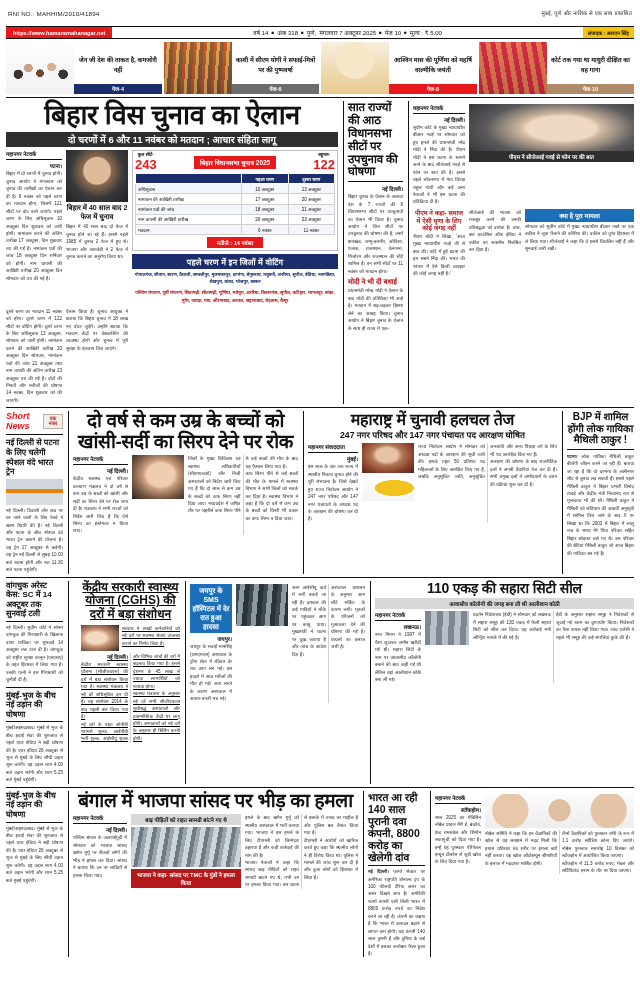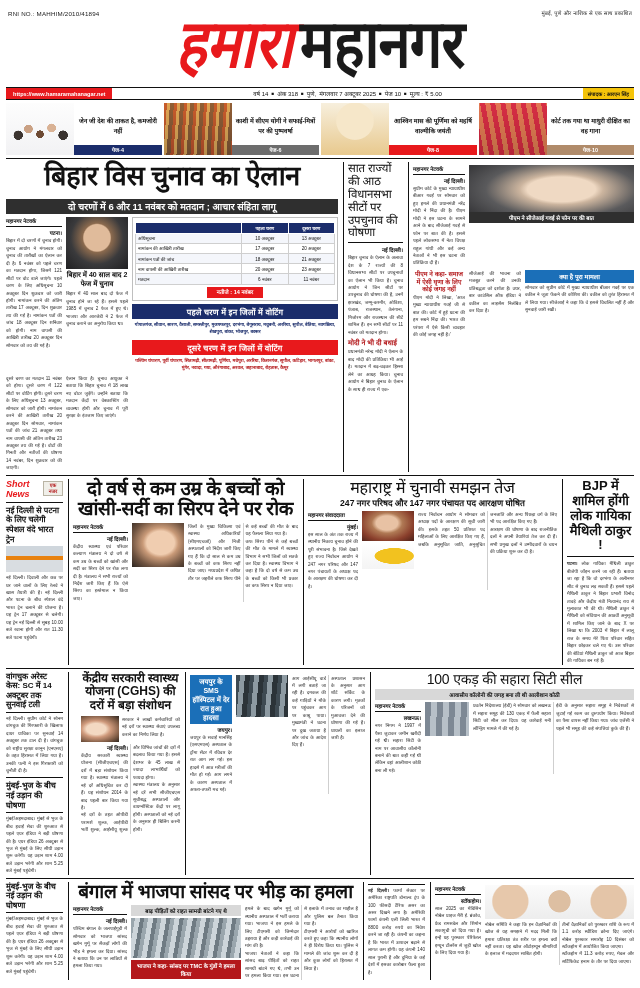--- a/index.html
+++ b/index.html
@@ -83,21 +83,21 @@
 
   
   .hr-thin { border-top:.7px solid #111; margin:3px 0; }
   .hr-thick{ border-top:1.6px solid #111; margin:3px 0; }
   .vr { border-left:.7px solid #111; }
 
   
   .hl-xl { font-family:"Liberation Sans", sans-serif; font-weight:bold; color:#111;
            font-size:27px; line-height:1.06; letter-spacing:-.4px; text-align:center; }
   .hl-lg { font-weight:bold; color:#111; font-size:20px; line-height:1.08; text-align:center; letter-spacing:-.3px;}
-  .hl-md { font-weight:normal; color:#111; font-size:15px; line-height:1.12; text-align:center; letter-spacing:-.2px;}
+  .hl-md { font-weight:bold; color:#111; font-size:15px; line-height:1.12; text-align:center; letter-spacing:-.2px;}
   .hl-sm { font-weight:bold; color:#111; font-size:11px; line-height:1.15; text-align:center;}
   .hl-xs { font-weight:bold; color:#111; font-size:9px; line-height:1.2; }
   .sub-dark { background:#2f2f2f; color:#fff; font-size:9.5px; font-weight:bold;
               text-align:center; padding:2px 4px; line-height:1.25; }
   .sub-plain { font-size:8.6px; font-weight:bold; color:#111; text-align:center; line-height:1.3; }
   .byline { font-size:5.4px; font-weight:bold; color:#111; }
   .byline-r { font-size:5.4px; font-weight:bold; color:#111; text-align:right; }
   .bodytext { font-size:4.6px; line-height:1.62; color:#2a2a2a; text-align:justify;
               -webkit-hyphens:auto; hyphens:auto; word-spacing:.3px; }
   .dateline { font-weight:bold; }
@@ -154,23 +154,20 @@
 </head>
 <body>
 
 <div class="page">
 
   <div class="rni-bar">
     <span>RNI NO.: MAHHIM/2010/41894</span>
     <span class="rni-right">मुंबई, पुणे और नाशिक से एक साथ प्रकाशित</span>
   </div>
 
-  <div class="masthead">
-    <span class="mast-1">हमारा</span><span class="mast-2">महानगर</span>
-  </div>
 
   <div class="info-strip">
     <div class="site-url">https://www.hamaramahanagar.net</div>
     <div class="issue-line">
       <span>वर्ष 14</span>
       <i>■</i>
       <span>अंक 318</span>
       <i>■</i>
       <span>पुणे,</span>
       <span>मंगलवार 7 अक्टूबर 2025</span>
@@ -212,41 +209,52 @@
       <div class="pg-tag" style="background:#b08b6a">पेज-10</div>
     </div>
   </div>
 
   <div class="hr-thick"></div>
 
   <div class="grid-main">
 
     <div class="colbox" style="width:332px;">
       <div class="hl-xl">बिहार विस चुनाव का ऐलान</div>
-      <div class="sub-dark" style="margin-top:8px;">दो चरणों में 6 और 11 नवंबर को मतदान ; आचार संहिता लागू</div>
+      <div class="sub-dark" style="margin-top:2px;">दो चरणों में 6 और 11 नवंबर को मतदान ; आचार संहिता लागू</div>
 
       <div style="display:flex; gap:4px; margin-top:3px;">
 
         <div style="width:56px;">
           <div class="byline">महानगर नेटवर्क</div>
           <div class="hr-thin" style="margin:1px 0 2px 0;"></div>
           <div class="byline-r">पटना।</div>
           <div class="bodytext">बिहार में दो चरणों में चुनाव होगी। चुनाव आयोग ने मंगलवार को चुनाव की तारीखों का ऐलान कर दी है। 6 नवंबर को पहले चरण का मतदान होगा, जिसमें 121 सीटों पर वोट डाले जाएंगे। पहले चरण के लिए अधिसूचना 10 अक्टूबर दिन शुक्रवार को जारी होगी। नामांकन करने की अंतिम तारीख 17 अक्टूबर, दिन शुक्रवार तय की गई है। नामांकन पत्रों की जांच 18 अक्टूबर दिन शनिवार को होगी। नाम वापसी की आखिरी तारीख 20 अक्टूबर दिन सोमवार को तय की गई है।</div>
         </div>
 
         <div style="width:62px;">
           <div style="height:52px;">
               <div class="ph ph-face"></div>
             </div>
           <div class="hl-xs" style="text-align:center; margin-top:2px; font-size:7px;">बिहार में 40 साल बाद 2 फेज में चुनाव</div>
           <div class="bodytext" style="margin-top:2px;">बिहार में 40 साल बाद दो फेज में चुनाव होने जा रहे हैं। इससे पहले 1985 में चुनाव 2 फेज में हुए थे। भाजपा और आरजेडी ने 2 फेज में चुनाव कराने का अनुरोध किया था।</div>
         </div>
 
         <div style="flex:1;">
           <div class="infobox">
+            <div class="ib-top">
+              <div class="ib-seat">
+                <div class="lbl">कुल सीटें-</div>
+                <div class="num">243</div>
+              </div>
+              <div class="ib-title">बिहार विधानसभा चुनाव 2025</div>
+              <div class="ib-seat">
+                <div class="lbl">बहुमत-</div>
+                <div class="num">122</div>
+              </div>
+            </div>
             <table class="sched">
               <tbody>
                   <tr>
                 <th class="blank"></th>
                 <th>पहला चरण</th>
                 <th>दूसरा चरण</th>
               </tr>
               <tr>
                 <td>अधिसूचना</td>
                 <td class="r">10 अक्टूबर</td>
@@ -274,21 +282,20 @@
               </tr>
             </tbody>
               </table>
             <div class="result-bar">
               <span>नतीजे : 14 नवंबर</span>
             </div>
           </div>
 
           <div class="banner-blue">पहले चरण में इन जिलों में वोटिंग</div>
           <div class="dist-list">गोपालगंज, सीवान, सारण, वैशाली, समस्तीपुर, मुजफ्फरपुर, दरभंगा, बेगूसराय, मधुबनी, अररिया, सुपौल, बेतिया, नवगछिया, शेखपुरा, बांका, भोजपुर, बक्सर</div>
-          <div class="banner-red">दूसरे चरण में इन जिलों में वोटिंग</div>
           <div class="dist-list red">पश्चिम चंपारण, पूर्वी चंपारण, सितामढ़ी, सीतामढ़ी, पूर्णिया, मधेपुरा, अररिया, किशनगंज, सुपौल, कटिहार, भागलपुर, बांका, मुंगेर, नवादा, गया, औरंगाबाद, अरवल, जहानाबाद, रोहतास, कैमूर</div>
         </div>
       </div>
 
       <div style="display:flex; gap:4px; margin-top:2px;">
         <div style="width:56px;" class="bodytext">दूसरे चरण का मतदान 11 नवंबर को होगा। दूसरे चरण में 122 सीटों पर वोटिंग होगी। दूसरे चरण के लिए अधिसूचना 13 अक्टूबर, सोमवार को जारी होगी। नामांकन करने की आखिरी तारीख 20 अक्टूबर दिन सोमवार, नामांकन पत्रों की जांच 21 अक्टूबर तथा नाम वापसी की अंतिम तारीख 23 अक्टूबर तय की गई है। वोटों की गिनती और नतीजों की घोषणा 14 नवंबर, दिन शुक्रवार को की जाएगी।</div>
         <div style="width:62px;" class="bodytext">ऐलान किया है। चुनाव आयुक्त ने बताया कि बिहार चुनाव में 18 लाख नए वोटर जुड़ेंगे। उन्होंने बताया कि मतदान केंद्रों पर वेबकास्टिंग की व्यवस्था होगी और चुनाव में पूरी सुरक्षा के इंतजाम किए जाएंगे।</div>
         <div style="flex:1;"></div>
       </div>
     </div>
@@ -363,21 +370,21 @@
             </div>
         </div>
         <div style="flex:1;" class="cols2">
           <div class="bodytext">जिलों के मुख्य चिकित्सा एवं स्वास्थ्य अधिकारियों (सीएमएचओ) और निजी अस्पतालों को निर्देश जारी किए गए हैं कि दो साल से कम उम्र के बच्चों को कफ सिरप नहीं दिया जाए। मध्यप्रदेश में कथित तौर पर जहरीले कफ सिरप पीने से कई बच्चों की मौत के बाद यह फैसला लिया गया है।</div>
           <div class="bodytext">कफ सिरप पीने से कई बच्चों की मौत के मामले में स्वास्थ्य विभाग ने सभी जिलों को सतर्क कर दिया है। स्वास्थ्य विभाग ने कहा है कि दो वर्ष से कम उम्र के बच्चों को किसी भी प्रकार का कफ सिरप न दिया जाए।</div>
         </div>
       </div>
     </div>
 
     <div class="colbox vr" style="flex:1; padding-left:4px;">
-      <div class="hl-md" style="font-size:16px;">महाराष्ट्र में चुनावी समझन तेज</div>
+      <div class="hl-md" style="font-size:16px;">महाराष्ट्र में चुनावी हलचल तेज</div>
       <div class="sub-plain" style="margin-top:1px;">247 नगर परिषद और 147 नगर पंचायत पद आरक्षण घोषित</div>
       <div style="display:flex; gap:4px; margin-top:2px;">
         <div style="width:50px;">
           <div class="byline">महानगर संवाददाता</div>
           <div class="hr-thin" style="margin:1px 0 2px 0;"></div>
           <div class="byline-r">मुंबई।</div>
           <div class="bodytext">इस साल के अंत तक राज्य में स्थानीय निकाय चुनाव होने की पूरी संभावना है। जिसे देखते हुए राज्य निर्वाचन आयोग ने 247 नगर परिषद और 147 नगर पंचायतों के अध्यक्ष पद के आरक्षण की घोषणा कर दी है।</div>
         </div>
         <div style="width:52px;">
           <div style="height:30px;">
@@ -388,41 +395,41 @@
             </div>
         </div>
         <div style="flex:1;" class="cols2">
           <div class="bodytext">राज्य निर्वाचन आयोग ने सोमवार को अध्यक्ष पदों के आरक्षण की सूची जारी की। इसके तहत 50 प्रतिशत पद महिलाओं के लिए आरक्षित किए गए हैं, जबकि अनुसूचित जाति, अनुसूचित जनजाति और अन्य पिछड़ा वर्ग के लिए भी पद आरक्षित किए गए हैं।</div>
           <div class="bodytext">आरक्षण की घोषणा के बाद राजनीतिक दलों ने अपनी तैयारियां तेज कर दी हैं। सभी प्रमुख दलों ने उम्मीदवारों के चयन की प्रक्रिया शुरू कर दी है।</div>
         </div>
       </div>
     </div>
 
     <div class="colbox vr" style="width:72px; padding-left:4px;">
-      <div class="hl-sm" style="font-size:13px;">BJP में शामिल होंगी लोक गायिका मैथिली ठाकुर !</div>
+      <div class="hl-sm" style="font-size:10px;">BJP में शामिल होंगी लोक गायिका मैथिली ठाकुर !</div>
       <div class="hr-thin"></div>
       <div class="bodytext"><span class="dateline">पटना।</span> <span>लोक गायिका मैथिली ठाकुर बीजेपी जॉइन करने जा रही हैं। बताया जा रहा है कि वो दरभंगा के अलीनगर सीट से चुनाव लड़ सकती हैं। इससे पहले मैथिली ठाकुर ने बिहार प्रभारी विनोद तावड़े और केंद्रीय मंत्री नित्यानंद राय से मुलाकात भी की थी। मैथिली ठाकुर ने मैथिली को संविधान की आठवीं अनुसूची में शामिल किए जाने के बाद X पर लिखा था कि 2003 में बिहार में लालू राज के समय मेरे पिता परिवार सहित बिहार छोड़कर चले गए थे। उस परिवार की बेटियां मैथिली ठाकुर जो आज बिहार की गायिका बन गई हैं।</span></div>
     </div>
   </div>
 
   <div class="hr-thick"></div>
 
   <div class="grid-main">
 
     <div class="colbox" style="width:57px;">
       <div class="hl-xs" style="font-size:8px;">वांगचुक अरेस्ट केस: SC में 14 अक्टूबर तक सुनवाई टली</div>
       <div class="hr-thin" style="margin:2px 0;"></div>
       <div class="bodytext">नई दिल्ली। सुप्रीम कोर्ट ने सोनम वांगचुक की गिरफ्तारी के खिलाफ दायर याचिका पर सुनवाई 14 अक्टूबर तक टाल दी है। वांगचुक को राष्ट्रीय सुरक्षा कानून (एनएसए) के तहत हिरासत में लिया गया है। उनकी पत्नी ने इस गिरफ्तारी को चुनौती दी है।</div>
       <div class="hr-thin" style="margin:3px 0;"></div>
       <div class="hl-xs" style="font-size:8px;">मुंबई-भुज के बीच नई उड़ान की घोषणा</div>
       <div class="hr-thin" style="margin:2px 0;"></div>
       <div class="bodytext">मुंबई/अहमदाबाद। मुंबई से भुज के बीच हवाई सेवा की शुरुआत से पहले एयर इंडिया ने बड़ी घोषणा की है। एयर इंडिया 26 अक्टूबर से भुज से मुंबई के लिए सीधी उड़ान शुरू करेगी। यह उड़ान शाम 4.00 बजे उड़ान भरेगी और शाम 5.25 बजे मुंबई पहुंचेगी।</div>
     </div>
 
-    <div class="colbox vr" style="width:112px; padding-left:12px;">
+    <div class="colbox vr" style="width:112px; padding-left:12px;text-decoration:underline;">
       <div class="hl-sm" style="font-size:12px;">केंद्रीय सरकारी स्वास्थ्य योजना (CGHS) की दरों में बड़ा संशोधन</div>
       <div style="display:flex; gap:3px; margin-top:3px;">
         <div style="width:38px;">
             <div style="height:26px;">
               <div class="ph ph-cgh"></div>
             </div>
           </div>
         <div style="flex:1;" class="bodytext">सरकार ने लाखों कर्मचारियों को नई दरों पर स्वास्थ्य सेवाएं उपलब्ध कराने का निर्णय लिया है।</div>
       </div>
       <div class="cols2" style="margin-top:2px;">
@@ -446,21 +453,21 @@
             </div>
           </div>
         <div style="flex:1;" class="cols2">
           <div class="bodytext">आग आईसीयू वार्ड में लगी बताई जा रही है। दमकल की कई गाड़ियों ने मौके पर पहुंचकर आग पर काबू पाया। मुख्यमंत्री ने घटना पर दुख जताया है और जांच के आदेश दिए हैं।</div>
           <div class="bodytext">अस्पताल प्रशासन के अनुसार आग शॉर्ट सर्किट के कारण लगी। मृतकों के परिजनों को मुआवजा देने की घोषणा की गई है। घायलों का इलाज जारी है।</div>
         </div>
       </div>
     </div>
 
     <div class="colbox vr" style="flex:1; padding-left:4px;">
-      <div class="hl-md" style="font-size:14px;">100 एकड़ की सहारा सिटी सील</div>
+      <div class="hl-md" style="font-size:14px;">110 एकड़ की सहारा सिटी सील</div>
       <div class="caption-gray" style="margin-top:2px;">आवासीय कॉलोनी की जगह बना ली थी आलीशान कोठी</div>
       <div style="display:flex; gap:4px; margin-top:2px;">
         <div style="width:46px;">
           <div class="byline">महानगर नेटवर्क</div>
           <div class="hr-thin" style="margin:1px 0 2px 0;"></div>
           <div class="byline-r">लखनऊ।</div>
           <div class="bodytext">नगर निगम ने 1997 में पैसा जुटाकर जमीन खरीदी गई थी। सहारा सिटी के नाम पर आवासीय कॉलोनी बनाने की बात कही गई थी लेकिन वहां आलीशान कोठी बना ली गई।</div>
         </div>
         <div style="width:44px;">
             <div style="height:34px;">
@@ -503,20 +510,21 @@
         </div>
         <div style="flex:1;" class="cols2">
           <div class="bodytext">हमले के बाद खगेन मुर्मू को स्थानीय अस्पताल में भर्ती कराया गया। भाजपा ने इस हमले के लिए टीएमसी को जिम्मेदार ठहराया है और कड़ी कार्रवाई की मांग की है।</div>
           <div class="bodytext">भाजपा नेताओं ने कहा कि सांसद बाढ़ पीड़ितों को राहत सामग्री बांटने गए थे, तभी उन पर हमला किया गया। इस घटना से इलाके में तनाव का माहौल है और पुलिस बल तैनात किया गया है।</div>
           <div class="bodytext">टीएमसी ने आरोपों को खारिज करते हुए कहा कि स्थानीय लोगों ने ही विरोध किया था। पुलिस ने मामले की जांच शुरू कर दी है और कुछ लोगों को हिरासत में लिया है।</div>
         </div>
       </div>
     </div>
 
     <div class="colbox vr" style="width:62px; padding-left:4px;">
+      <div class="hl-sm" style="font-size:10.5px; text-align:left;">भारत आ रही 140 साल पुरानी दवा कंपनी, 8800 करोड़ का खेलेगी दांव</div>
       <div class="hr-thin" style="margin:2px 0;"></div>
       <div class="bodytext"><span class="dateline">नई दिल्ली।</span> <span>फार्मा सेक्टर पर अमेरिका राष्ट्रपति डोनाल्ड ट्रंप के 100 फीसदी टैरिफ असर का असर दिखने लगा है। अमेरिकी फार्मा कंपनी एली लिली भारत में 8800 करोड़ रुपये का निवेश करने जा रही है। कंपनी का कहना है कि भारत में उत्पादन बढ़ाने से लागत कम होगी। यह कंपनी 140 साल पुरानी है और दुनिया के कई देशों में इसका कारोबार फैला हुआ है।</span></div>
     </div>
 
     <div class="colbox vr" style="flex:1; padding-left:4px;">
       <div style="display:flex; gap:4px; margin-top:3px;">
         <div style="width:46px;">
           <div class="byline">महानगर नेटवर्क</div>
           <div class="hr-thin" style="margin:1px 0 2px 0;"></div>
           <div class="byline-r">स्टॉकहोम।</div>

